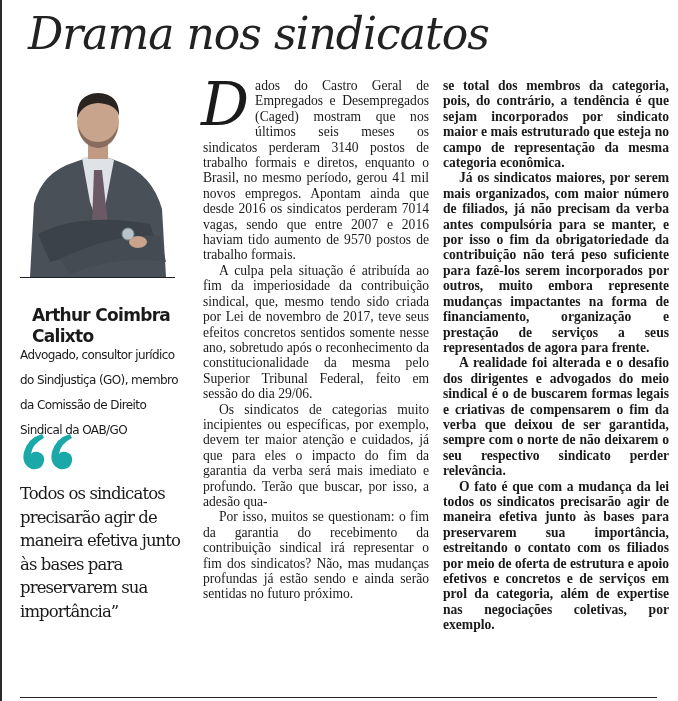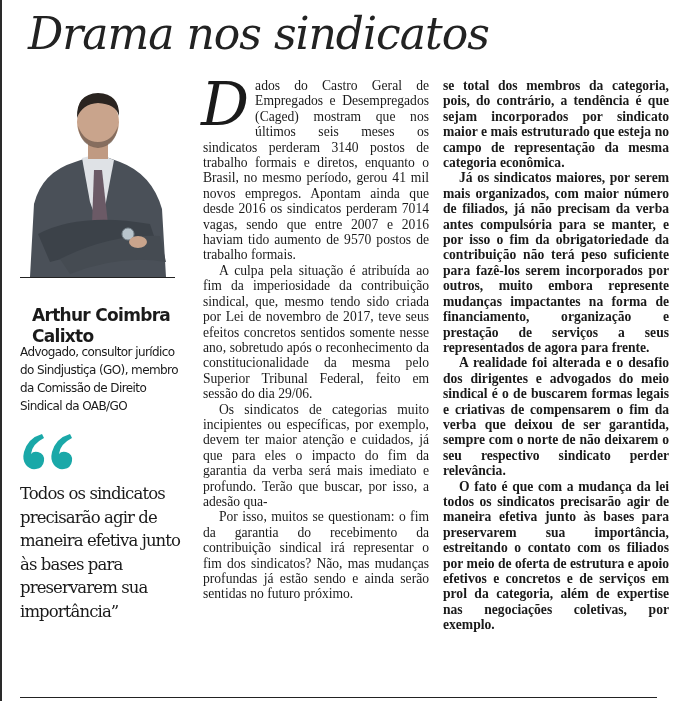--- a/index.html
+++ b/index.html
@@ -6,21 +6,21 @@
   body { width: 678px; height: 701px; position: relative; overflow: hidden; color: #1a1a1a; }
   .left-rule { position: absolute; left: 0; top: 0; width: 2px; height: 701px; background: #2a2a2a; }
   .headline { position: absolute; left: 22px; top: 2px; margin: 6px;
     font-family: "DejaVu Serif", "Liberation Serif", serif; font-style: italic; font-weight: normal;
     font-size: 44px; letter-spacing: -1px; color: #222; white-space: nowrap; }
   .photo { position: absolute; left: 20px; top: 84px; width: 155px; height: 193px; overflow: hidden; }
   .photo-rule { position: absolute; left: 20px; top: 277px; width: 155px; height: 1px; background: #222; }
   .author-name { position: absolute; left: 20px; top: 293px; width: 170px; margin: 12px;
     font-family: "DejaVu Sans", sans-serif; font-weight: bold; font-size: 17px; line-height: 21px; letter-spacing: -0.7px; color: #1a1a1a; }
   .author-bio { position: absolute; left: 20px; top: 343px; width: 170px; margin: 0;
-    font-family: "DejaVu Sans", sans-serif; font-size: 12px; line-height: 18px; letter-spacing: -0.6px; color: #1a1a1a; }
+    font-family: "DejaVu Sans", sans-serif; font-size: 12px; line-height: 25px; letter-spacing: -0.6px; color: #1a1a1a; }
   .quote-mark { position: absolute; left: 20px; top: 432px; width: 56px; height: 48px; }
   .pull-quote { position: absolute; left: 20px; top: 482px; width: 172px; margin: 0;
     font-family: "DejaVu Serif", serif; font-size: 16.5px; line-height: 23.6px; letter-spacing: -0.9px; color: #1a1a1a; }
   .column { position: absolute; top: 78px; width: 226px;
     font-family: "Liberation Serif", serif; font-size: 13.6px; line-height: 15.4px; color: #1a1a1a; text-align: justify; }
   .col1 { left: 203px; }
   .col2 { left: 443px; font-weight: bold; }
   .column p { margin: 0; text-indent: 16px; }
   .column p.noindent { text-indent: 0; }
   .dropcap { float: left; font-family: "DejaVu Serif", serif; font-style: italic; font-size: 60px; line-height: 48px; margin: 2px 6px 0 -2px; color: #1a1a1a; }

